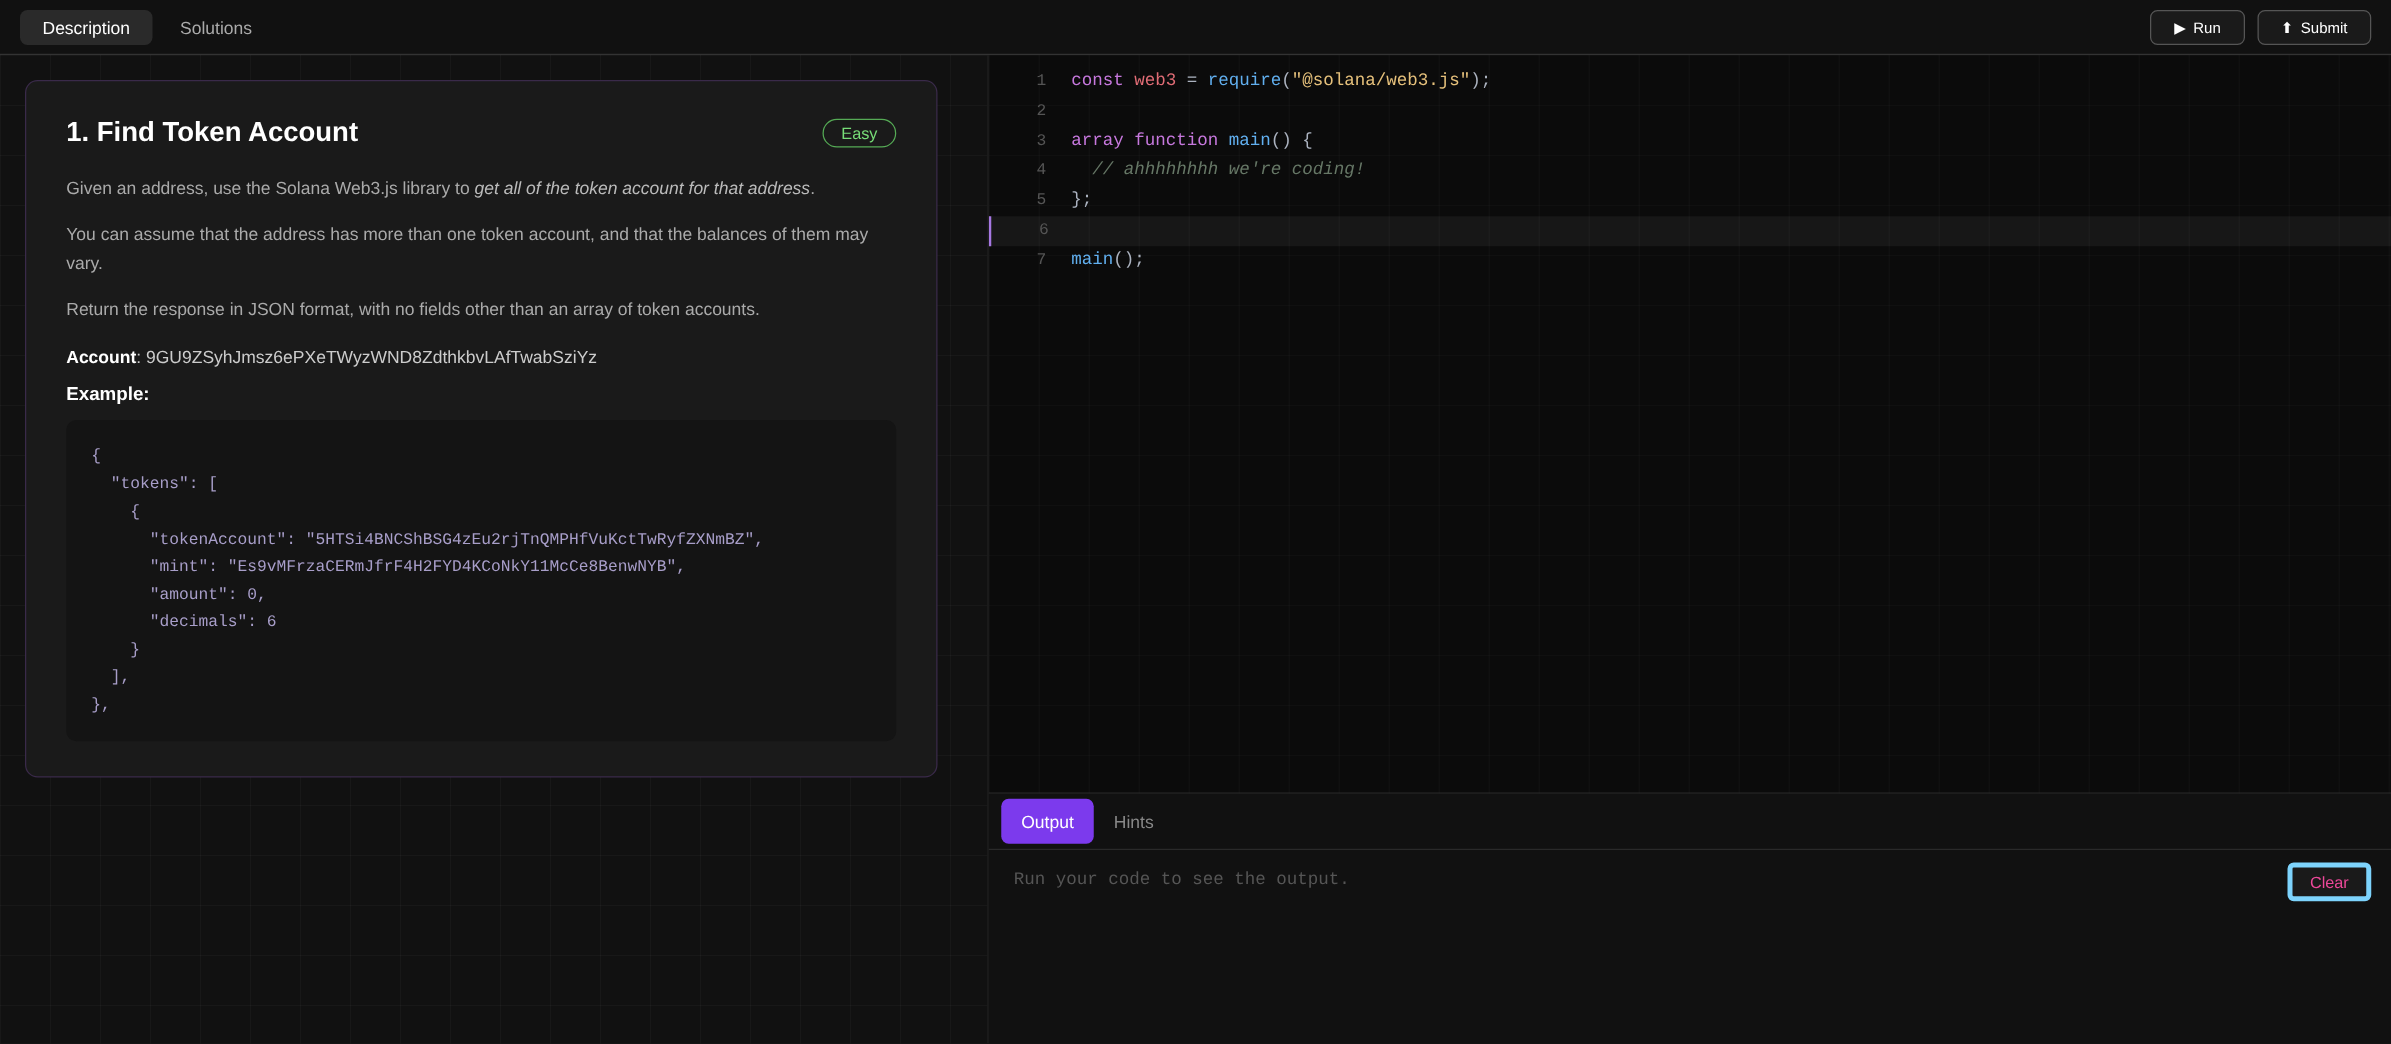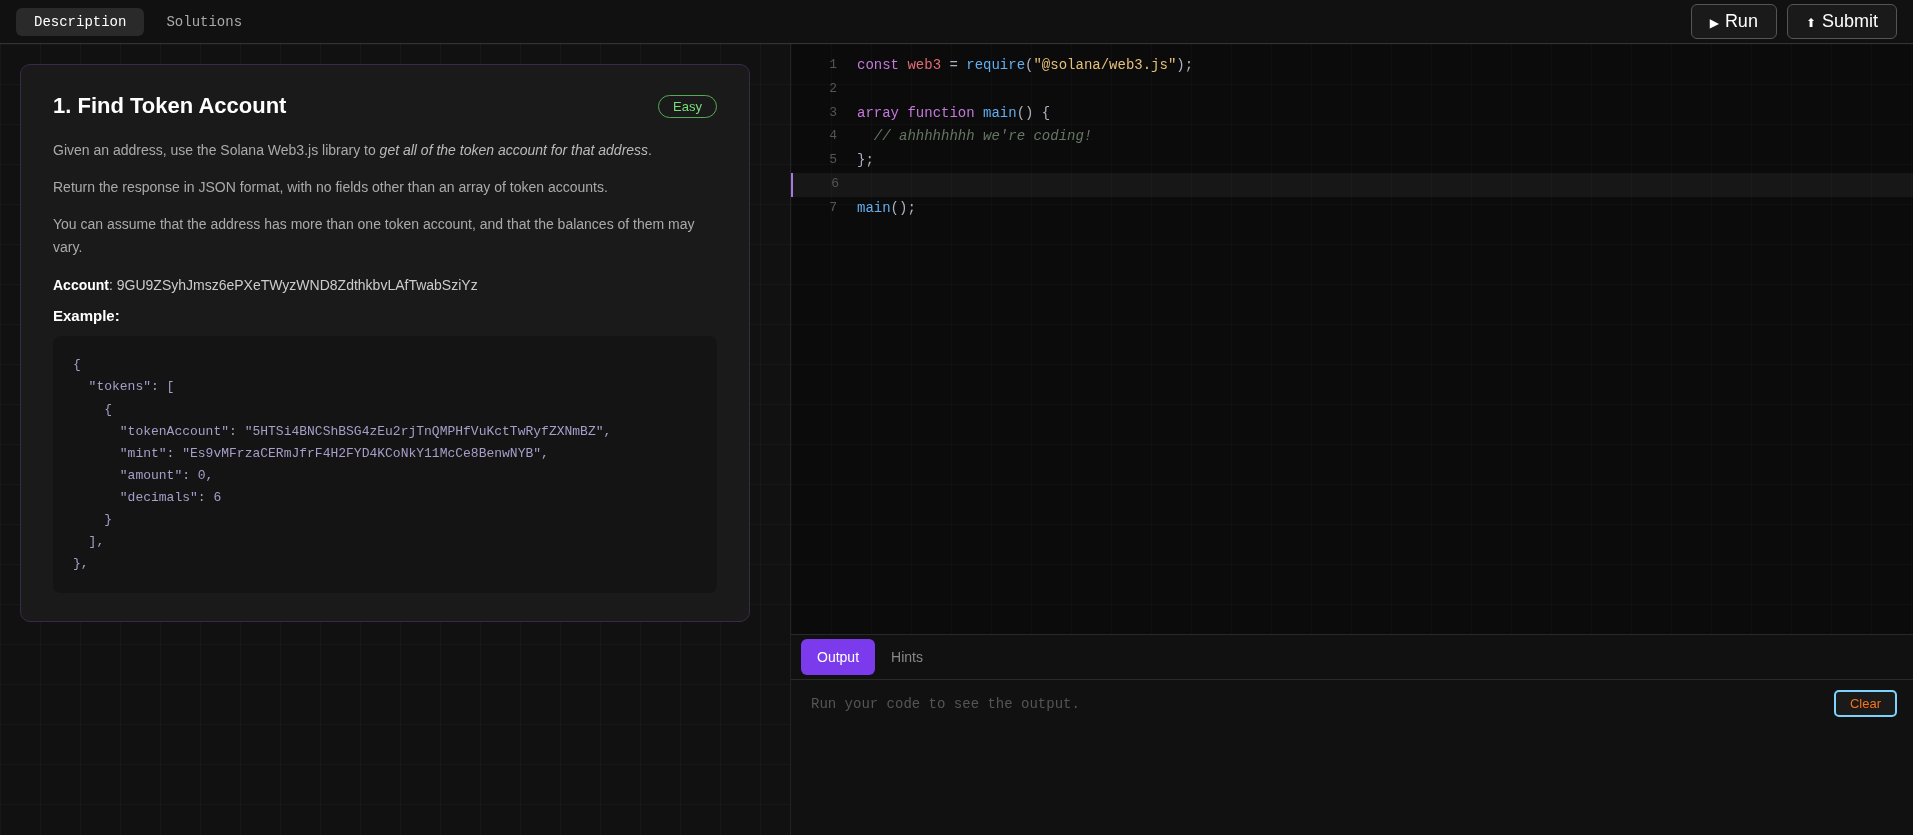--- a/index.html
+++ b/index.html
@@ -34,21 +34,20 @@
 
     .top-tab {
       padding: 6px 18px;
       border-radius: 6px;
       cursor: pointer;
       font-size: 14px;
       font-weight: 500;
       background: transparent;
       color: #aaa;
       border: none;
-      font-family: Liberation Mono, monospace;
     }
 
     .top-tab.active {
       background: #2a2a2a;
       color: #fff;
     }
 
     .top-actions {
       display: flex;
       gap: 10px;
@@ -56,21 +55,21 @@
 
     .btn-run, .btn-submit {
       display: flex;
       align-items: center;
       gap: 6px;
       padding: 6px 18px;
       border-radius: 6px;
       border: 1px solid #555;
       background: #1a1a1a;
       color: #fff;
-      font-size: 18px;
+      font-size: 12px;
       cursor: pointer;
     }
 
     .btn-submit {
       background: #1a1a1a;
     }
 
     
     .main-content {
       display: flex;
@@ -268,22 +267,22 @@
       font-size: 14px;
       color: #555;
       position: relative;
     }
 
     .clear-btn {
       position: absolute;
       top: 10px;
       right: 16px;
       background: #1a1a1a;
-      border: 2px solid #7dd3fc;
-      color: #f97316;
+      border: 4px solid #7dd3fc;
+      color: #ec4899;
       padding: 4px 14px;
       border-radius: 5px;
       cursor: pointer;
       font-size: 13px;
     }
 
     .run-icon::before { content: '▶'; font-size: 12px; }
     .upload-icon::before { content: '⬆'; font-size: 12px; }
   </style>
 </head>
@@ -312,23 +311,23 @@
     <div class="problem-card">
       <div class="problem-header">
         <h1 class="problem-title">1. Find Token Account</h1>
         <span class="difficulty-badge">Easy</span>
       </div>
 
       <p class="problem-description">
         <span>Given an address, use the Solana Web3.js library to </span><em>get all of the token account for that address</em><span>.</span>
       </p>
 
+      <p class="problem-description">You can assume that the address has more than one token account, and that the balances of them may vary.</p>
+
       <p class="problem-description">Return the response in JSON format, with no fields other than an array of token accounts.</p>
-
-      <p class="problem-description">You can assume that the address has more than one token account, and that the balances of them may vary.</p>
 
       <p class="address-line">
         <strong>Account</strong>: <span>9GU9ZSyhJmsz6ePXeTWyzWND8ZdthkbvLAfTwabSziYz</span>
       </p>
 
       <p class="example-label">Example:</p>
 
       <div class="code-block">
         <div>{</div>
         <div>&nbsp;&nbsp;"tokens": [</div>

